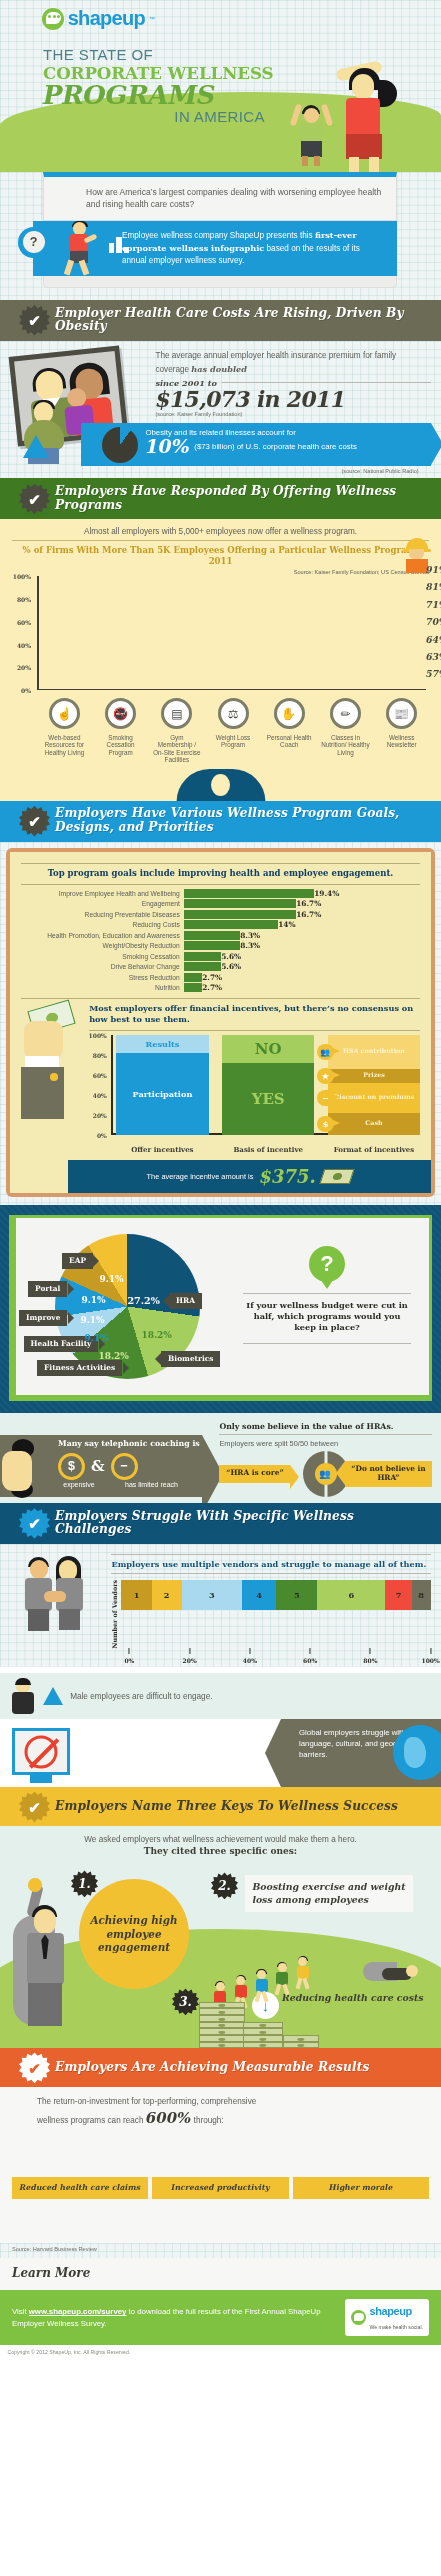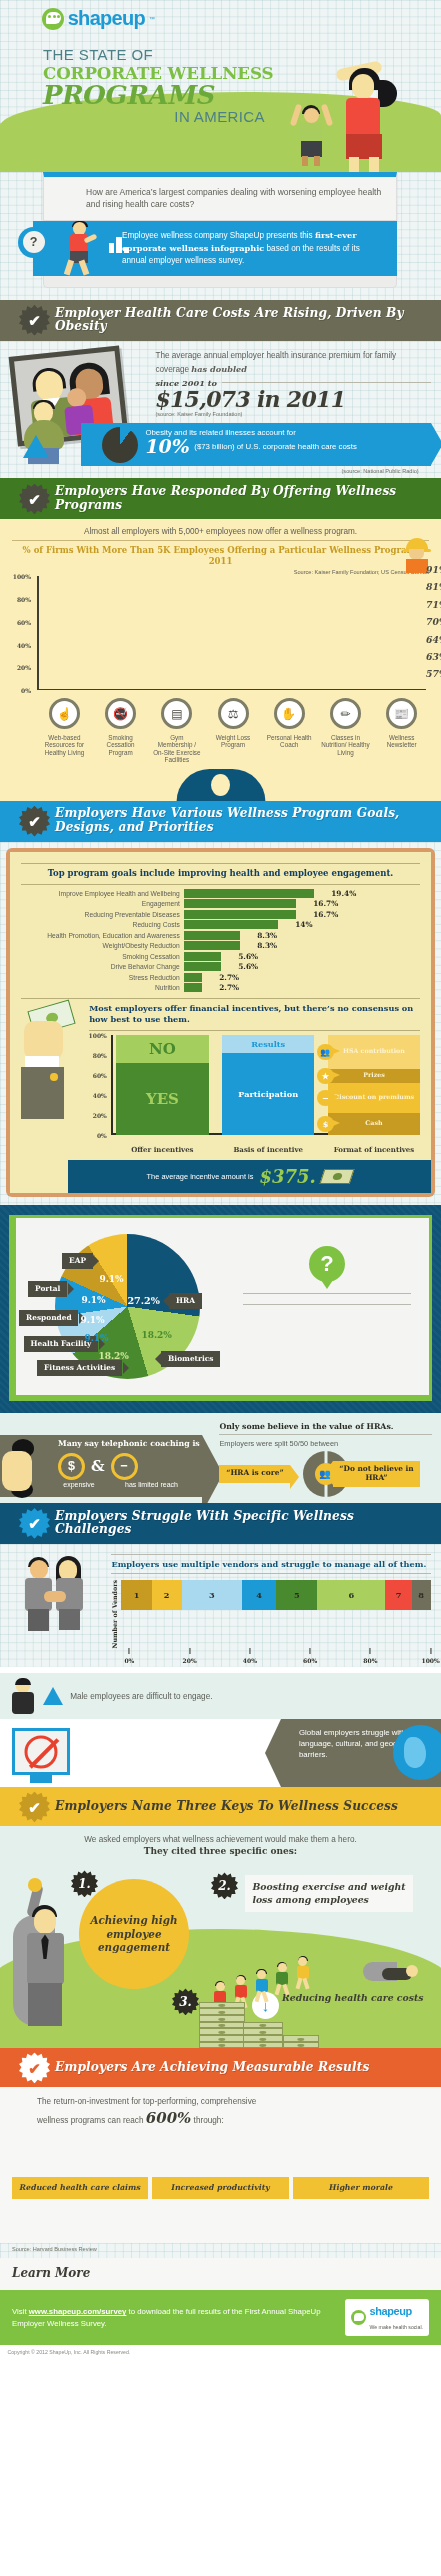--- a/index.html
+++ b/index.html
@@ -215,21 +215,21 @@
 
   
   .s3-band{ background:#1b9ad6; }
   .s3-outer{ padding: 6px 6px 7.4px; }
   .s3-frame{ background:#d89a66; border-radius:6px; padding: 4.4px; }
   .s3-inner{ background:#f3eab4; padding: 6.7px 10.4px 9px;}
   .s3-rule{height:0.7px;background:#b8ae7a;margin:4.4px 0;}
   .s3-h{ font-family:"DejaVu Serif",serif;font-weight:bold;font-size:8.5px;color:#123f63;text-align:center;line-height:1.3;}
   .hbar-row{display:flex;align-items:center;margin:1.5px 0;gap:4.4px;}
   .hbar-lbl{width:159px;text-align:right;font-size:6.7px;color:#5d5d57;}
-  .hbar-track{flex:1;display:flex;align-items:center;gap:17px;}
+  .hbar-track{flex:1;display:flex;align-items:center;gap:0;}
   .hbar{height:9px;background:#4a8a2e;}
   .hbar-val{font-family:"DejaVu Serif",serif;font-weight:bold;font-size:7.4px;color:#2c2c25;}
   .s3-h2{ font-family:"DejaVu Serif",serif;font-weight:bold;font-size:8.2px;color:#123f63;line-height:1.35;}
   .inc-wrap{ position:relative; display:flex; gap:4.4px; margin-top:4.4px; }
   .money-hand{ width:64px; position:relative; }
   .money-hand .bill{position:absolute;left:9px;top:1.5px;width:43px;height:25px;background:#e9f2de;border:1.5px solid #4a8a2e;transform:rotate(-16deg);}
   .money-hand .bill:after{content:"";position:absolute;left:15px;top:6.7px;width:12px;height:10.4px;border-radius:50%;background:#8ab84b;}
   .money-hand .hand{position:absolute;left:3px;top:18px;width:39px;height:39px;background:#f5dc9a;border-radius:10.4px;}
   .money-hand .cuff{position:absolute;left:4.4px;top:53px;width:34px;height:12px;background:#fff;}
   .money-hand .body{position:absolute;left:0px;top:64px;width:43px;height:52px;background:#6f6f5c;}
@@ -297,21 +297,21 @@
   .s5-right{ flex:1; padding: 9px 9px 6px 4.4px; }
   .s5-right .t{font-family:"DejaVu Serif",serif;font-weight:bold;font-size:7.8px;color:#2c2c25;}
   .s5-right .s{font-size:7.4px;color:#5d5d57;margin-top:2.2px;}
   .split{position:relative;height:46px;margin-top:3px;display:flex;align-items:center;justify-content:center;}
   .split .circ{position:absolute;left:50%;transform:translateX(-50%);width:46px;height:46px;border-radius:50%;background:#6f6f5c;}
   .split .crack{position:absolute;left:50%;transform:translateX(-50%);width:3px;height:46px;background:#e4f0ec;}
   .split .mid{position:absolute;left:50%;transform:translateX(-50%);width:22px;height:22px;border-radius:50%;background:#f2c131;display:flex;align-items:center;justify-content:center;color:#fff;font-size:9.6px;z-index:3;}
   .qbox{position:absolute;background:#f2c131;color:#2c2c25;font-family:"DejaVu Serif",serif;font-weight:bold;font-size:7.4px;padding:4.4px 6px;line-height:1.2;text-align:center;}
   .qbox.lft{left:0;width:71px;}
   .qbox.lft:after{content:"";position:absolute;right:-9px;top:0;border-left:9px solid #f2c131;border-top:12.6px solid transparent;border-bottom:12.6px solid transparent;}
-  .qbox.rgt{right:12px;width:87px;}
+  .qbox.rgt{right:0;width:87px;}
   .qbox.rgt:before{content:"";position:absolute;left:-9px;top:0;border-right:9px solid #f2c131;border-top:12.6px solid transparent;border-bottom:12.6px solid transparent;}
 
   
   .s6-band{ background:#0f5377; }
   .s6-body{ padding: 7.4px 10.4px 0; position:relative; }
   .s6-row{ display:flex; gap:6px; }
   .handshake{ width:95px; position:relative; height:87px; }
   .hs-p1{position:absolute;left:13.3px;top:6px;width:30px;height:80px;}
   .hs-p1 .head{position:absolute;left:6px;top:3px;width:18px;height:19px;border-radius:9px;background:#efc07e;}
   .hs-p1 .hair{position:absolute;left:4.4px;top:0;width:21px;height:9.6px;border-radius:10.4px 10.4px 0 0;background:#1b1b1b;}
@@ -751,33 +751,33 @@
                   <span class="t" style="top: 20%;">80%</span>
                   <span class="t" style="top: 40%;">60%</span>
                   <span class="t" style="top: 60%;">40%</span>
                   <span class="t" style="top: 80%;">20%</span>
                   <span class="t" style="top: 100%;">0%</span>
                 </div>
               <div class="inc-axis-v"></div>
               <div class="inc-axis-h"></div>
               <div class="inc-cols" id="inc-cols">
                   <div class="inc-col">
+                    <div class="inc-seg" style="height: 18%; background: rgb(169, 217, 239);">
+                      <span style="font-size: 8.2px; color: rgb(27, 154, 214);">Results</span>
+                    </div>
+                    <div class="inc-seg" style="height: 82%; background: rgb(27, 154, 214);">
+                      <span style="font-size: 8.2px; color: rgb(255, 255, 255);">Participation</span>
+                    </div>
+                  </div>
+                  <div class="inc-col">
                     <div class="inc-seg" style="height: 28%; background: rgb(164, 207, 95);">
                       <span style="font-size: 15px; color: rgb(74, 138, 46);">NO</span>
                     </div>
                     <div class="inc-seg" style="height: 72%; background: rgb(74, 138, 46);">
                       <span style="font-size: 15px; color: rgb(164, 207, 95);">YES</span>
-                    </div>
-                  </div>
-                  <div class="inc-col">
-                    <div class="inc-seg" style="height: 18%; background: rgb(169, 217, 239);">
-                      <span style="font-size: 8.2px; color: rgb(27, 154, 214);">Results</span>
-                    </div>
-                    <div class="inc-seg" style="height: 82%; background: rgb(27, 154, 214);">
-                      <span style="font-size: 8.2px; color: rgb(255, 255, 255);">Participation</span>
                     </div>
                   </div>
                   <div class="inc-col" style="position: relative;">
                     <div class="inc-seg" style="height: 34%; background: rgb(247, 213, 113); position: relative;">
                       <span style="font-size: 6.3px; color: rgb(253, 243, 207); text-align: center; line-height: 1.1;">HSA contribution</span>
                       <span class="pin" style="top: calc(50% - 8.2px); position: absolute; left: -10.4px; margin-top: 0px;">👥</span>
                     </div>
                     <div class="inc-seg" style="height: 14%; background: rgb(199, 155, 34); position: relative;">
                       <span style="font-size: 6.3px; color: rgb(253, 243, 207); text-align: center; line-height: 1.1;">Prizes</span>
                       <span class="pin" style="top: calc(50% - 8.2px); position: absolute; left: -10.4px; margin-top: 0px;">★</span>
@@ -815,33 +815,34 @@
   <div class="s4">
     <div class="s4-card">
       <div class="s4-white">
         <div class="pie-wrap">
           <div class="pie"></div>
           <span class="slice-lbl" style="left:111px;top:70px;color:#ffffff;font-size:9.6px">27.2%</span>
           <span class="tag r" style="left:46px;top:28px">EAP</span>
           <span class="slice-lbl" style="left:83px;top:49px;color:#ffffff">9.1%</span>
           <span class="tag r" style="left:12px;top:56px">Portal</span>
           <span class="slice-lbl" style="left:65px;top:70px;color:#ffffff">9.1%</span>
-          <span class="tag r" style="left:3px;top:85px">Responded</span>
+          <span class="tag r" style="left:3px;top:85px">Improve</span>
           <span class="slice-lbl" style="left:64px;top:90px;color:#ffffff">9.1%</span>
           <span class="tag r" style="left:7.4px;top:111px">Health Facility</span>
           <span class="slice-lbl" style="left:68px;top:108px;color:#1b9ad6">9.1%</span>
           <span class="tag r" style="left:21px;top:135px">Fitness Activities</span>
           <span class="slice-lbl" style="left:82px;top:126px;color:#cfe89a">18.2%</span>
           <span class="tag l" style="left:145px;top:126px">Biometrics</span>
           <span class="slice-lbl" style="left:125px;top:105px;color:#4a8a2e">18.2%</span>
           <span class="tag l" style="left:153px;top:68px">HRA</span>
         </div>
         <div class="q-side">
           <div class="q-bubble">?</div>
           <div class="q-rule"></div>
+          <div class="q-text">If your wellness budget were cut in half, which programs would you keep in place?</div>
           <div class="q-rule"></div>
         </div>
       </div>
     </div>
   </div>
 
   <div class="s5">
     <div class="s5-left">
       <div class="s5-grey"></div>
       <div class="hand-phone">

